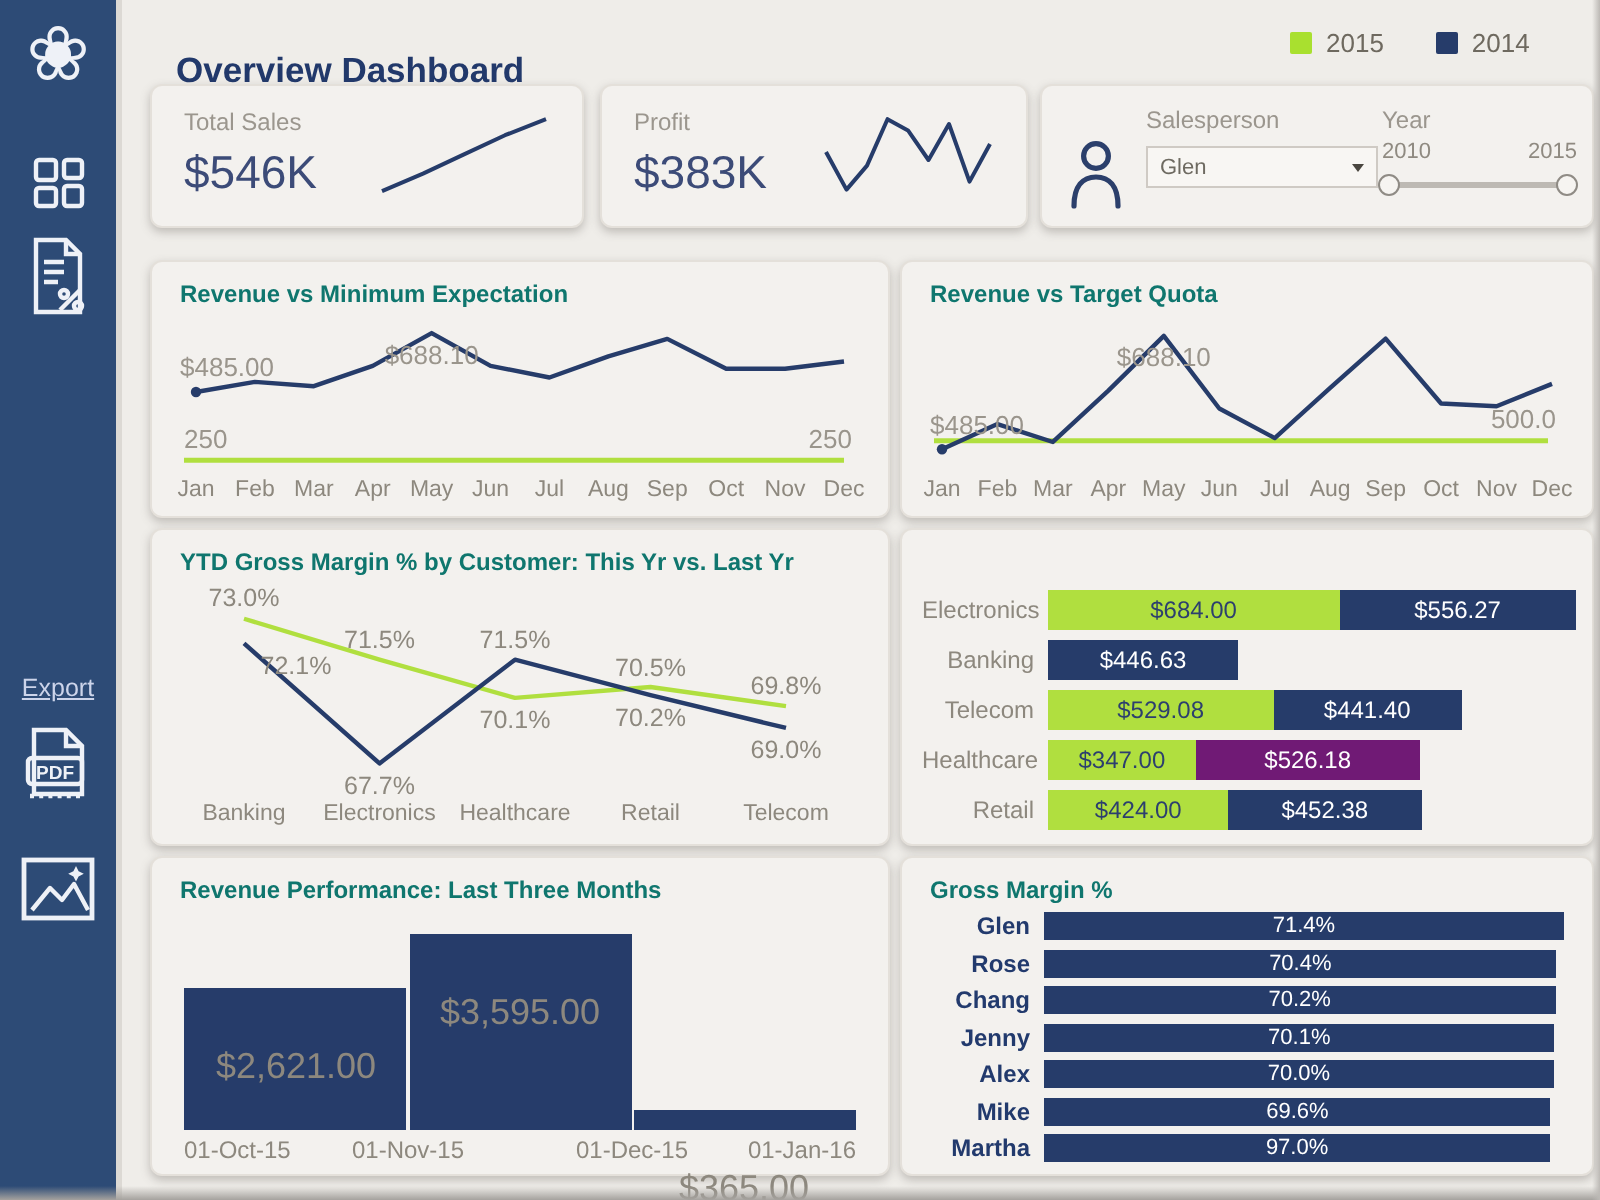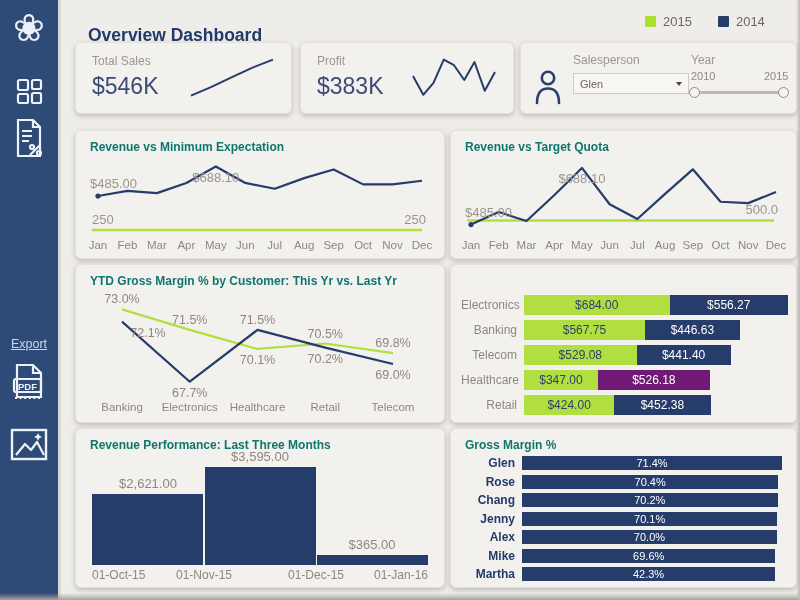--- a/index.html
+++ b/index.html
@@ -49,21 +49,21 @@
   .pt-label,.ref-label{position:absolute;font-size:13px;color:#9a958c;white-space:nowrap;}
   .s-label{position:absolute;font-size:12.5px;color:#8d887e;white-space:nowrap;transform:translateX(-50%);}
   
   .rows{position:absolute;left:10px;right:8px;top:30px;bottom:6px;}
   .srow{display:flex;align-items:center;height:20px;margin-bottom:5px;}
   .srow-label{width:56px;text-align:right;padding-right:7px;font-size:12px;color:#8d887e;flex:none;}
   .seg{height:20px;display:flex;align-items:center;justify-content:center;
        font-size:12px;white-space:nowrap;overflow:hidden;cursor:pointer;}
   
   .vbar{position:absolute;cursor:pointer;}
-  .vbar-label{position:absolute;font-size:13px;color:#8d887e;white-space:nowrap;transform:translateX(-50%);}
+  .vbar-label{position:absolute;font-size:18px;color:#8d887e;white-space:nowrap;transform:translateX(-50%);margin-top:47px;}
   
   .hrows{position:absolute;left:12px;right:14px;top:27px;bottom:4px;}
   .hrow{display:flex;align-items:center;height:14px;margin-bottom:4.5px;}
   .hrow-label{width:52px;text-align:right;padding-right:7px;font-size:12px;font-weight:bold;color:#223a6d;flex:none;}
   .htrack{flex:1;position:relative;height:14px;}
   .hbar{position:absolute;left:0;top:0;height:14px;display:flex;align-items:center;justify-content:center;
         color:#fff;font-size:11px;cursor:pointer;}
   
   .edge-bottom{position:absolute;left:0;right:0;bottom:0;height:7px;z-index:9;
                background:linear-gradient(#efede900,#a5a29e);}
@@ -263,21 +263,20 @@
 
 <div class="card" id="chart3" style="left:450px;top:264px;width:345px;height:157px;">
   <div class="rows">
       <div class="srow">
         <span class="srow-label">Electronics</span>
         <div class="seg" style="width: 145.594px; background: rgb(176, 223, 63); color: rgb(44, 63, 110);">$684.00</div>
         <div class="seg" style="width: 118.406px; background: rgb(38, 60, 106); color: rgb(255, 255, 255);">$556.27</div>
       </div>
       <div class="srow">
         <span class="srow-label">Banking</span>
-        <div class="seg" style="width: 120.849px; background: rgb(176, 223, 63); color: rgb(44, 63, 110);">$567.75</div>
         <div class="seg" style="width: 95.0683px; background: rgb(38, 60, 106); color: rgb(255, 255, 255);">$446.63</div>
       </div>
       <div class="srow">
         <span class="srow-label">Telecom</span>
         <div class="seg" style="width: 112.618px; background: rgb(176, 223, 63); color: rgb(44, 63, 110);">$529.08</div>
         <div class="seg" style="width: 93.955px; background: rgb(38, 60, 106); color: rgb(255, 255, 255);">$441.40</div>
       </div>
       <div class="srow">
         <span class="srow-label">Healthcare</span>
         <div class="seg" style="width: 73.8613px; background: rgb(176, 223, 63); color: rgb(44, 63, 110);">$347.00</div>
@@ -346,20 +345,20 @@
       </div>
       <div class="hrow">
         <span class="hrow-label">Mike</span>
         <div class="htrack">
           <div class="hbar" style="width: 97.479%; background: rgb(38, 60, 106);">69.6%</div>
         </div>
       </div>
       <div class="hrow">
         <span class="hrow-label">Martha</span>
         <div class="htrack">
-          <div class="hbar" style="width: 97.3389%; background: rgb(38, 60, 106);">42.3%</div>
+          <div class="hbar" style="width: 97.3389%; background: rgb(38, 60, 106);">97.0%</div>
         </div>
       </div>
     </div>
 </div>
 
 <div class="edge-bottom"></div>
 <div class="edge-right"></div>
 
 </body></html>

